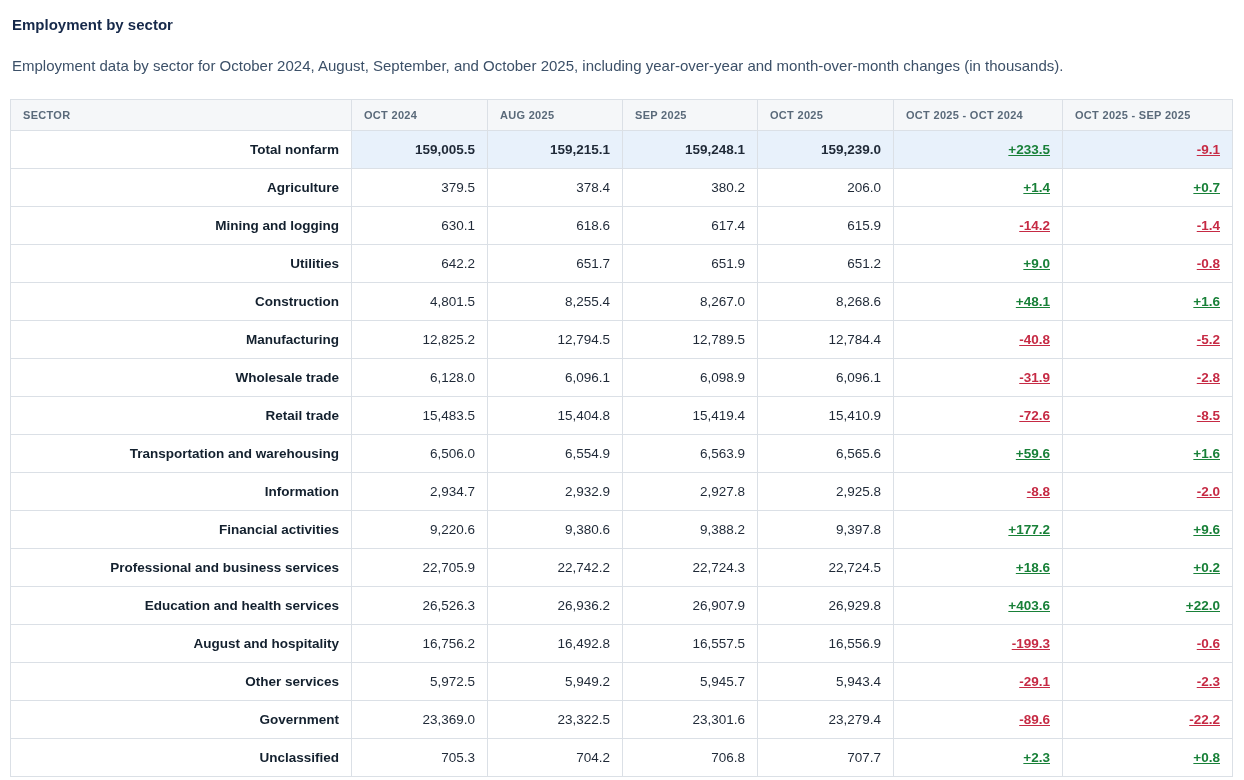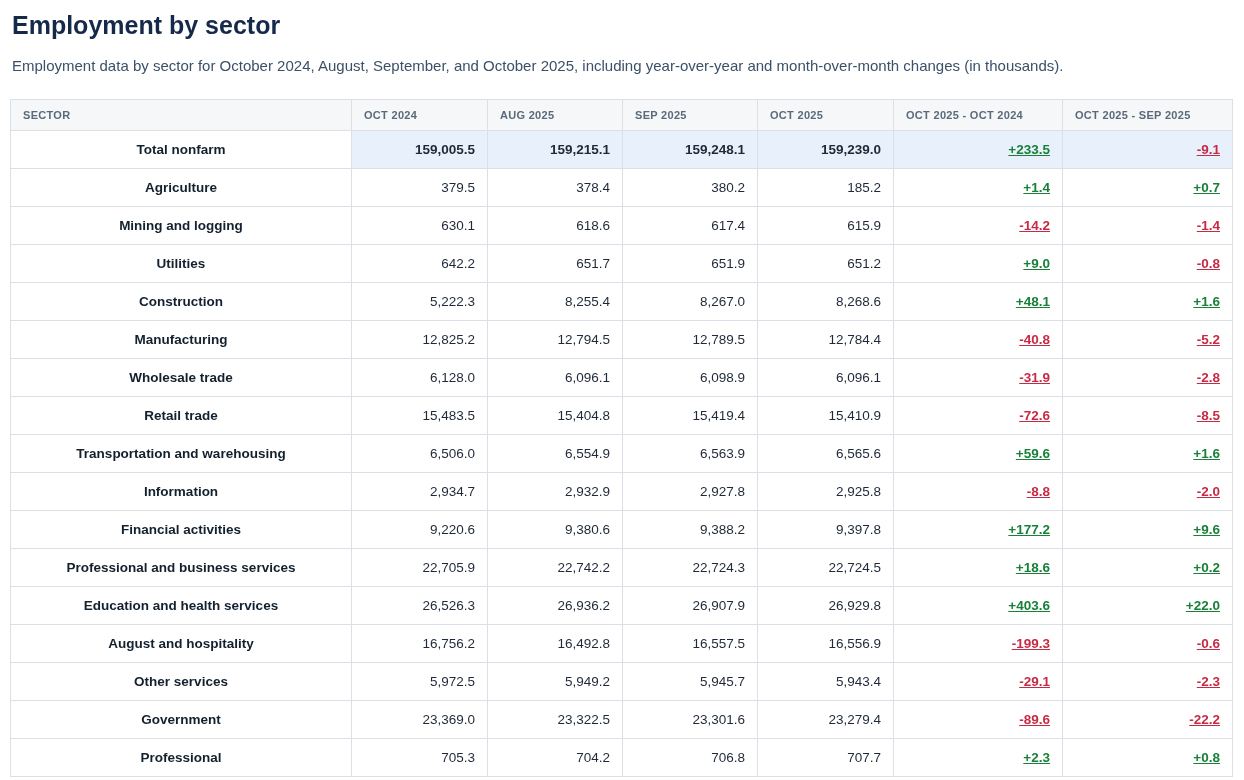--- a/index.html
+++ b/index.html
@@ -10,21 +10,21 @@
     font-family: "Liberation Sans", sans-serif;
     color: #1f2937;
   }
   .page {
     width: 1244px;
     min-height: 780px;
     padding: 8px 10px 16px 10px;
   }
   .page-title {
     margin: 4px 0 0 2px;
-    font-size: 25px;
+    font-size: 15px;
     line-height: 26px;
     font-weight: 700;
     color: #16294a;
   }
   .page-subtitle {
     margin: 18px 0 8px 2px;
     font-size: 15px;
     line-height: 19px;
     color: #3c5068;
   }
@@ -52,21 +52,21 @@
   }
   .data-table td {
     font-size: 13.5px;
     line-height: 17px;
     padding: 10px 12px;
     color: #1f2937;
   }
   td.sector-cell {
     font-weight: 700;
     color: #13202e;
-    text-align: center;
+    text-align: right;
   }
   td.num-cell {
     text-align: right;
   }
   td.change-cell { font-weight: 600; text-decoration: underline; }
   td.pos { color: var(--pos, #188038); }
   td.neg { color: var(--neg, #c62a44); }
   tr.highlight td { background: var(--hl, #e8f1fb); font-weight: 700; }
   tr.highlight td.sector-cell { background: #ffffff; }
 </style>
@@ -106,21 +106,21 @@
           <td class="num-cell">159,248.1</td>
           <td class="num-cell">159,239.0</td>
           <td class="num-cell change-cell pos">+233.5</td>
           <td class="num-cell change-cell neg">-9.1</td>
         </tr>
         <tr>
           <td class="sector-cell">Agriculture</td>
           <td class="num-cell">379.5</td>
           <td class="num-cell">378.4</td>
           <td class="num-cell">380.2</td>
-          <td class="num-cell">185.2</td>
+          <td class="num-cell">206.0</td>
           <td class="num-cell change-cell pos">+1.4</td>
           <td class="num-cell change-cell pos">+0.7</td>
         </tr>
         <tr>
           <td class="sector-cell">Mining and logging</td>
           <td class="num-cell">630.1</td>
           <td class="num-cell">618.6</td>
           <td class="num-cell">617.4</td>
           <td class="num-cell">615.9</td>
           <td class="num-cell change-cell neg">-14.2</td>
@@ -130,21 +130,21 @@
           <td class="sector-cell">Utilities</td>
           <td class="num-cell">642.2</td>
           <td class="num-cell">651.7</td>
           <td class="num-cell">651.9</td>
           <td class="num-cell">651.2</td>
           <td class="num-cell change-cell pos">+9.0</td>
           <td class="num-cell change-cell neg">-0.8</td>
         </tr>
         <tr>
           <td class="sector-cell">Construction</td>
-          <td class="num-cell">5,222.3</td>
+          <td class="num-cell">4,801.5</td>
           <td class="num-cell">8,255.4</td>
           <td class="num-cell">8,267.0</td>
           <td class="num-cell">8,268.6</td>
           <td class="num-cell change-cell pos">+48.1</td>
           <td class="num-cell change-cell pos">+1.6</td>
         </tr>
         <tr>
           <td class="sector-cell">Manufacturing</td>
           <td class="num-cell">12,825.2</td>
           <td class="num-cell">12,794.5</td>
@@ -237,21 +237,21 @@
         <tr>
           <td class="sector-cell">Government</td>
           <td class="num-cell">23,369.0</td>
           <td class="num-cell">23,322.5</td>
           <td class="num-cell">23,301.6</td>
           <td class="num-cell">23,279.4</td>
           <td class="num-cell change-cell neg">-89.6</td>
           <td class="num-cell change-cell neg">-22.2</td>
         </tr>
         <tr>
-          <td class="sector-cell">Professional</td>
+          <td class="sector-cell">Unclassified</td>
           <td class="num-cell">705.3</td>
           <td class="num-cell">704.2</td>
           <td class="num-cell">706.8</td>
           <td class="num-cell">707.7</td>
           <td class="num-cell change-cell pos">+2.3</td>
           <td class="num-cell change-cell pos">+0.8</td>
         </tr>
       </tbody>
   </table>
 </div>

